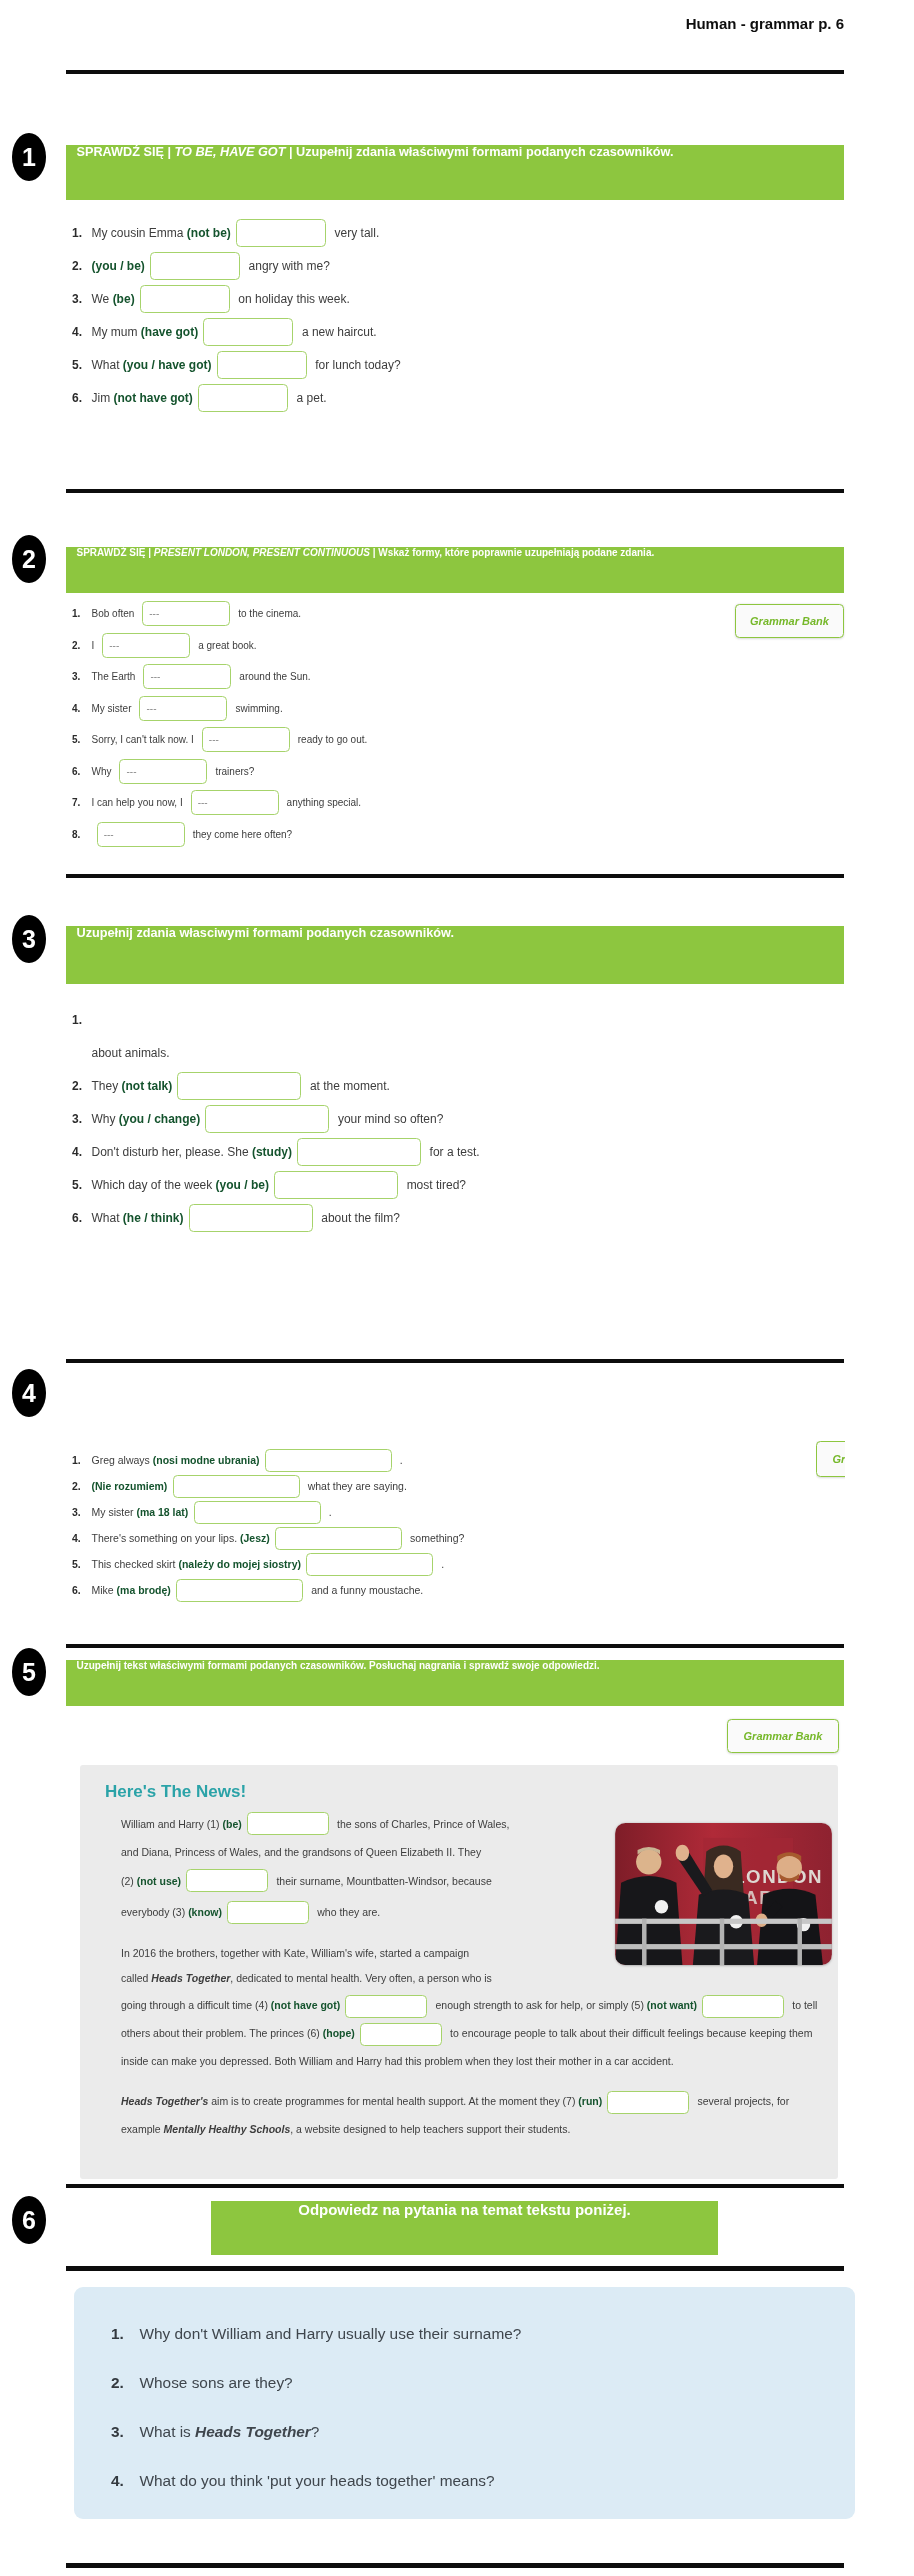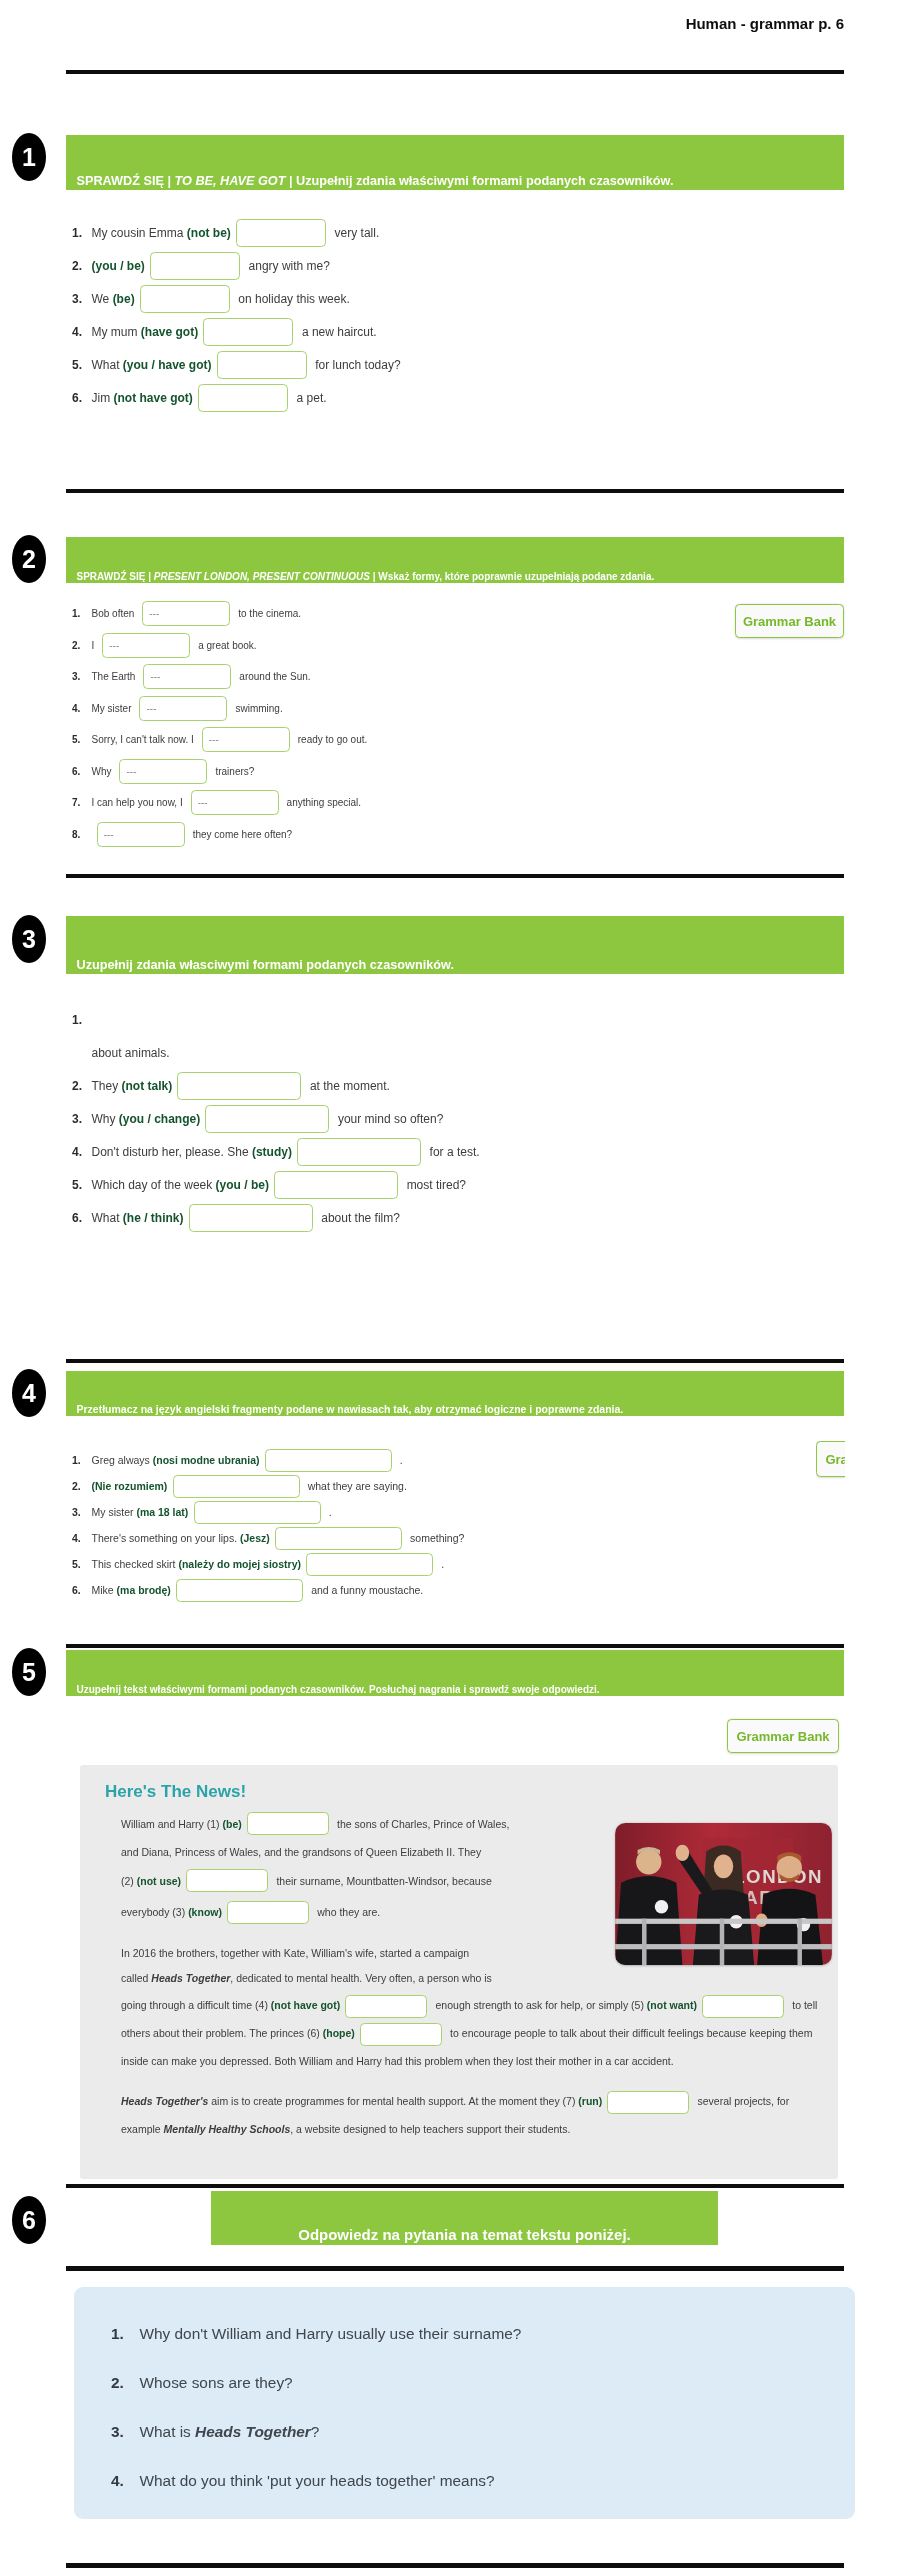--- a/index.html
+++ b/index.html
@@ -5,22 +5,22 @@
   html,body{margin:0;padding:0;background:#fff;}
   .page{position:relative;width:915px;height:2576px;background:#ffffff;
         font-family:"Liberation Sans",sans-serif;overflow:hidden;}
   .page-title{position:absolute;top:15px;left:66px;width:778px;text-align:right;
         font-size:15px;font-weight:bold;color:#0e0e0e;}
   .hline{position:absolute;left:66px;width:778px;height:3.7px;background:#0d0d0d;}
   .circle{position:absolute;left:12px;width:34px;height:48px;background:#000;border-radius:50%;
         color:#fff;display:flex;align-items:center;justify-content:center;
         font-weight:bold;font-size:25px;}
   .header{position:absolute;left:66px;width:778px;background:#8dc63f;color:#fff;
-        display:flex;align-items:flex-end;padding:0 10.5px;box-sizing:border-box;font-weight:bold;
-        line-height:1.25;}
+        display:flex;align-items:flex-start;padding:0 10.5px;box-sizing:border-box;font-weight:bold;
+        line-height:1.25;margin-top:10px;}
   .header .seg{white-space:pre-wrap;}
   .header-center{justify-content:center;text-align:center;}
   .seg{white-space:pre-wrap;}
   .seg.b{font-weight:700;color:#14532d;}
   .seg.i{font-style:italic;font-weight:bold;}
   .seg.bi{font-weight:700;font-style:italic;}
   .header .seg.b{color:#fff;}
   .items{position:absolute;left:72px;color:#3d3d3d;}
   .item-row{display:flex;align-items:center;}
   .num{font-weight:bold;color:#2b2b2b;width:19.5px;flex:none;}
@@ -29,22 +29,22 @@
         border-radius:4.5px;margin:0 5.2px;padding:0 6px;box-sizing:border-box;color:#8a8a8a;flex:none;}
   .ex1 .item-row{height:33px;font-size:12px;}
   .ex1 .blank{width:90px;height:28px;}
   .ex2 .item-row{height:31.5px;font-size:10px;}
   .ex2 .blank{width:88px;height:25px;}
   .ex3 .item-row{height:33px;font-size:12px;}
   .ex3 .blank{width:124px;height:28px;}
   .ex4 .item-row{height:26px;font-size:10.5px;}
   .ex4 .blank{width:127px;height:23px;}
   .gb-btn{position:absolute;background:#fafafa;border:1.5px solid #8dc63f;border-radius:4.5px;
-        color:#76b82a;font-weight:bold;font-size:13px;display:flex;align-items:center;
-        justify-content:center;box-shadow:0 0.7px 2.2px rgba(0,0,0,.15);box-sizing:border-box;}
+        color:#76b82a;font-weight:bold;font-size:11px;display:flex;align-items:center;
+        justify-content:center;box-shadow:0 0.7px 2.2px rgba(0,0,0,.15);box-sizing:border-box;font-style:italic;}
   .gb-clip{position:absolute;overflow:hidden;}
   .gb-clip .gb-btn{position:absolute;left:0;top:0;}
   .news-box{position:absolute;left:80px;top:1765px;width:758px;height:414px;background:#ebebeb;
         border-radius:3px;overflow:hidden;}
   .news-title{position:absolute;left:25px;top:16.5px;color:#2ba3a8;font-size:17px;font-weight:bold;}
   .news-body{position:absolute;left:25px;top:43px;width:716px;font-size:10.5px;color:#3d3d3d;}
   .news-body .para{margin:0 0 12px 16px;}
   .news-body .line{display:flex;align-items:center;min-height:25.5px;}
   .news-body .line.input-line{min-height:31.5px;}
   .news-body .flow{display:block;line-height:28px;min-height:28px;}
@@ -262,23 +262,20 @@
           <span class="seg b">(he / think)</span>
           <span class="blank"></span>
           <span class="seg t"> about the film?</span>
         </span>
       </div>
     </div>
 
   <div class="hline" style="top:1359px"></div>
 
   <div class="circle" style="top:1369px">4</div>
-  <div class="header" style="top:1371px;height:45px;font-size:10.5px">
-      <span class="seg b">Przetłumacz na język angielski fragmenty podane w nawiasach tak, aby otrzymać logiczne i poprawne zdania.</span>
-    </div>
   <div class="gb-clip" style="left:816px;top:1441px;width:28.5px;height:39px">
     <div class="gb-btn" style="width:112px;height:36px">Grammar Bank</div>
   </div>
   <div class="items ex4" style="top:1447px">
       <div class="item-row">
         <span class="num">1.</span>
         <span class="segline">
           <span class="seg t">Greg always </span>
           <span class="seg b">(nosi modne ubrania)</span>
           <span class="blank"></span>

